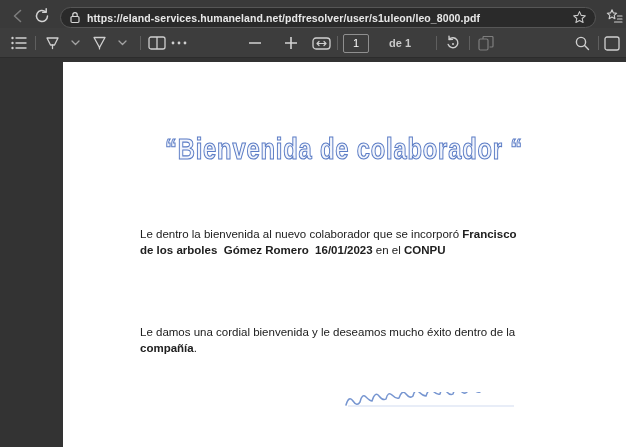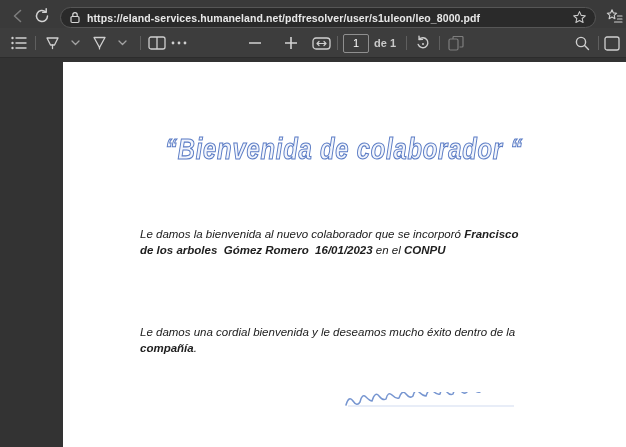--- a/index.html
+++ b/index.html
@@ -26,24 +26,24 @@
   .tb { height:24px; min-width:22px; display:flex; align-items:center; justify-content:center;
     cursor:pointer; flex:0 0 auto; }
   .sep { width:1px; height:14px; background:#5f5f5f; margin:0 5px; flex:0 0 auto; }
   .chev { margin-left:1px; margin-right:2px; }
   .left-cluster { display:flex; align-items:center; margin-left:8px; }
   .mid-cluster { position:absolute; left:244px; top:0; height:30px; display:flex; align-items:center; }
   .right-cluster { position:absolute; right:0; top:0; height:30px; display:flex; align-items:center; }
   .page-input { width:26px; height:19px; background:#3d3d3d; border:1px solid #8f8f8f;
     border-radius:2px; color:#fff; font-size:11px; text-align:center;
     font-family:"Liberation Sans", sans-serif; }
-  .page-count { color:#c9c9c9; font-size:11px; font-weight:700; margin:0 5px; white-space:nowrap; }
+  .page-count { color:#c9c9c9; font-size:11px; font-weight:700; margin:0 20px; white-space:nowrap; }
 
   
-  .content { position:absolute; left:0; top:58px; width:604px; height:389px; background:#333;font-style:italic; }
+  .content { position:absolute; left:0; top:58px; width:604px; height:389px; background:#333; }
   .pdf-page { position:absolute; left:63px; top:4px; width:563px; height:385px; background:#fff; }
 
   .title-svg { position:absolute; left:0; top:64px; width:563px; height:48px; }
   .para { position:absolute; left:77px; width:388px; color:#202020; font-size:11.5px;
     line-height:16px; white-space:pre-wrap; }
   .para .b { font-weight:700; }
   .p1 { top:164px; }
   .p2 { top:226px;margin-top:36px; }
   .scribble { position:absolute; left:281px; top:330px; width:176px; height:18px; }
 
@@ -230,21 +230,21 @@
     </div>
   </div>
 
   <div class="content">
     <div class="pdf-page">
 
       <svg class="title-svg" viewBox="0 0 563 48">
         <text x="281" y="33" text-anchor="middle" textLength="358" lengthAdjust="spacingAndGlyphs" font-family="Liberation Sans, sans-serif" font-weight="bold" font-size="29" letter-spacing="1" fill="#f2f5fc" stroke="#5b7cc5" stroke-width="1.15">“Bienvenida de colaborador “</text>
       </svg>
 
-      <p class="para p1"><span>Le damos la bienvenida al nuevo colaborador que se incorporó </span><span class="b">Francisco de los arboles  Gómez Romero  16/01/2023</span><span> en el </span><span class="b">CONPU</span></p>
+      <p class="para p1"><span>Le dentro la bienvenida al nuevo colaborador que se incorporó </span><span class="b">Francisco de los arboles  Gómez Romero  16/01/2023</span><span> en el </span><span class="b">CONPU</span></p>
 
       <p class="para p2"><span>Le damos una cordial bienvenida y le deseamos mucho éxito dentro de la </span><span class="b">compañía</span><span>.</span></p>
 
       <svg class="scribble" viewBox="0 0 176 18">
         <path d="M2 13 q3 -10 7 -4 t7 1 q2 -9 6 -5 t6 4 q3 -10 7 -5 t7 3 q2 -8 6 -4 t7 3 q3 -9 7 -4 t7 2 q2 -8 6 -4 t7 4 q3 -9 7 -5 t7 3 q2 -8 6 -3 t7 3 q3 -9 7 -4 t7 2 q2 -7 6 -3 t7 3 q3 -8 7 -4 t7 3" fill="none" stroke="#6f8fce" stroke-width="1.5" stroke-linecap="round" opacity="0.95"></path>
         <path d="M4 14 H170" stroke="#8ea7d9" stroke-width="0.8" opacity="0.5"></path>
       </svg>
 
     </div>
   </div>

